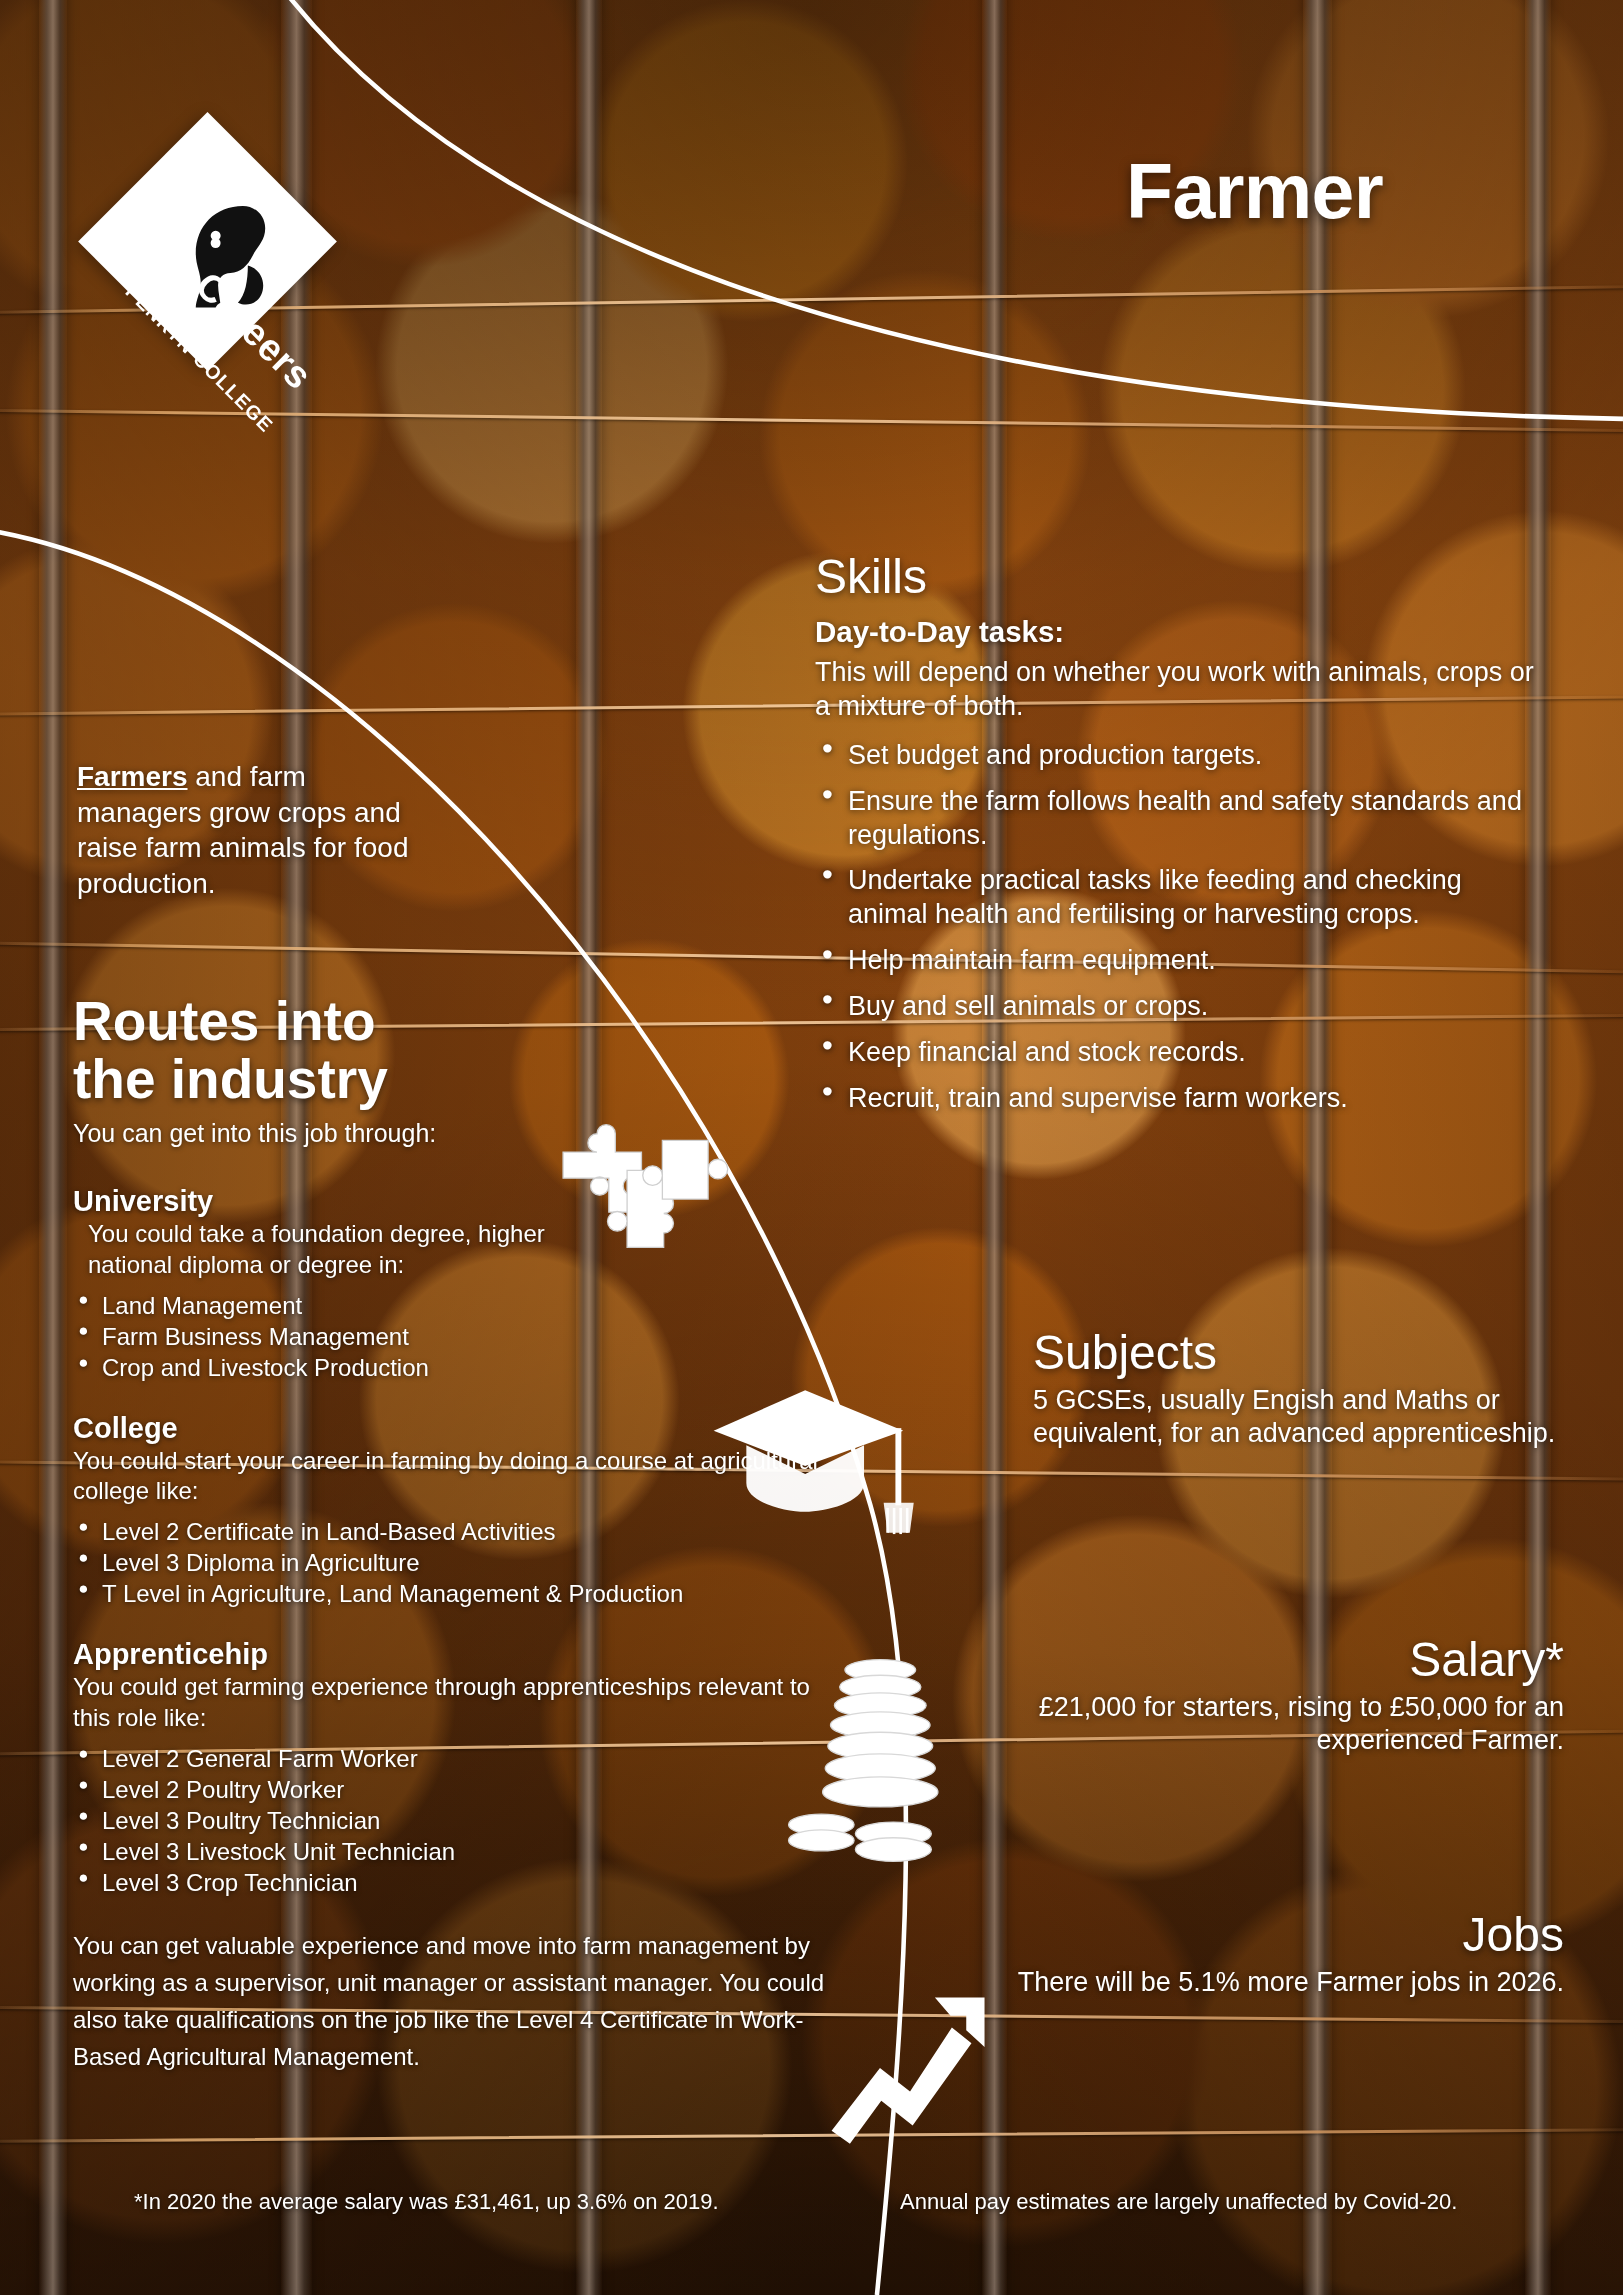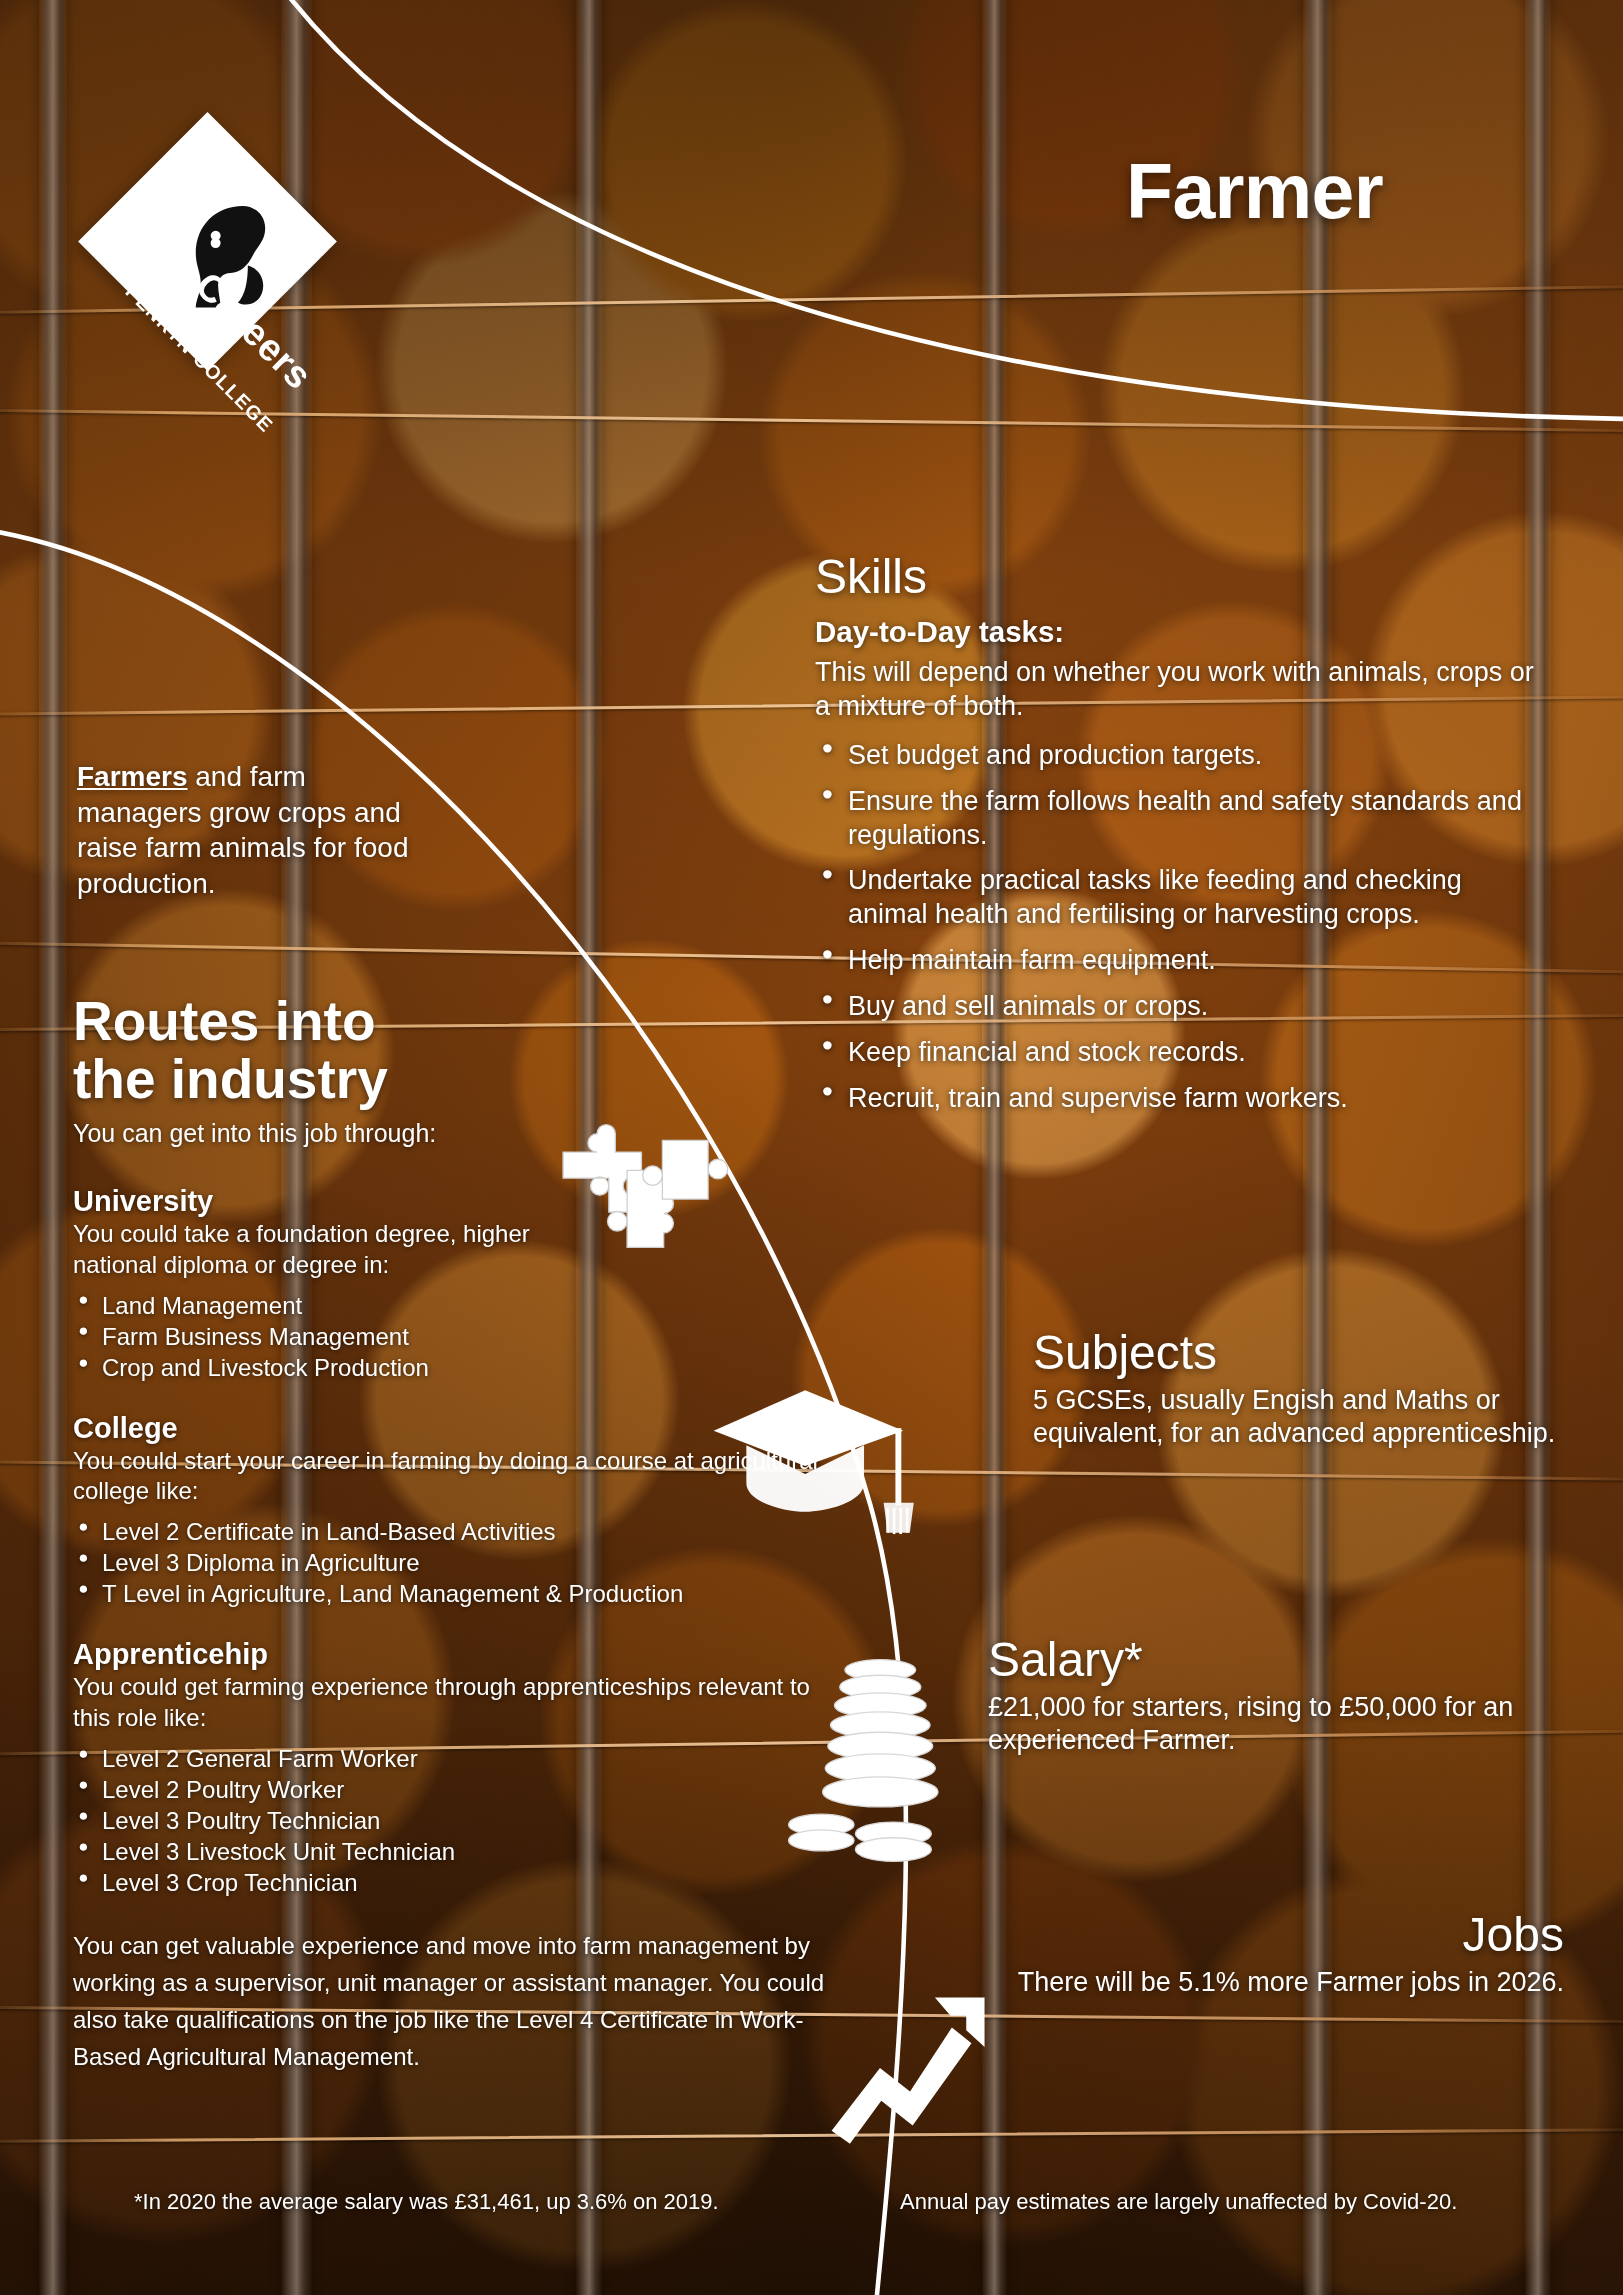--- a/index.html
+++ b/index.html
@@ -206,21 +206,21 @@
     margin-bottom: 1.3px;
     text-shadow: 0 1.3px 5.2px rgba(0,0,0,0.65);
   }
   .sec-body {
     font-family: "Liberation Sans", sans-serif;
     font-size: 24px;
     line-height: 1.27;
     text-shadow: 0 1.3px 5.2px rgba(0,0,0,0.65);
   }
   .sec-body.wide { width: 753px; }
-  .sec-body.narrow { width: 543px; }
+  .sec-body.narrow { width: 543px; margin-left: 15px; }
   .bullets {
     margin: 10.5px 0 0 0;
     padding: 0;
     list-style: none;
     font-family: "Liberation Sans", sans-serif;
     font-size: 24px;
     line-height: 1.24;
     text-shadow: 0 1.3px 5.2px rgba(0,0,0,0.65);
   }
   .bullets li {
@@ -287,21 +287,21 @@
   }
   .rt-bullets li::before {
     content: "\25CF";
     position: absolute;
     left: 6.5px;
     top: -2.6px;
     font-size: 19.6px;
   }
 
   .subjects { position: absolute; left: 1033px; top: 1329px; width: 576px; }
-  .salary   { position: absolute; left: 988px; top: 1636px; width: 576px; }
+  .salary   { position: absolute; left: 988px; top: 1636px; width: 576px; text-align: right; }
   .jobs     { position: absolute; left: 988px; top: 1911px; width: 576px; text-align: right; }
 
   
   .footnote-left {
     position: absolute;
     left: 134px;
     top: 2189px;
     font-family: "Liberation Sans", sans-serif;
     font-size: 22px;
     text-shadow: 0 1.3px 5.2px rgba(0,0,0,0.75);

